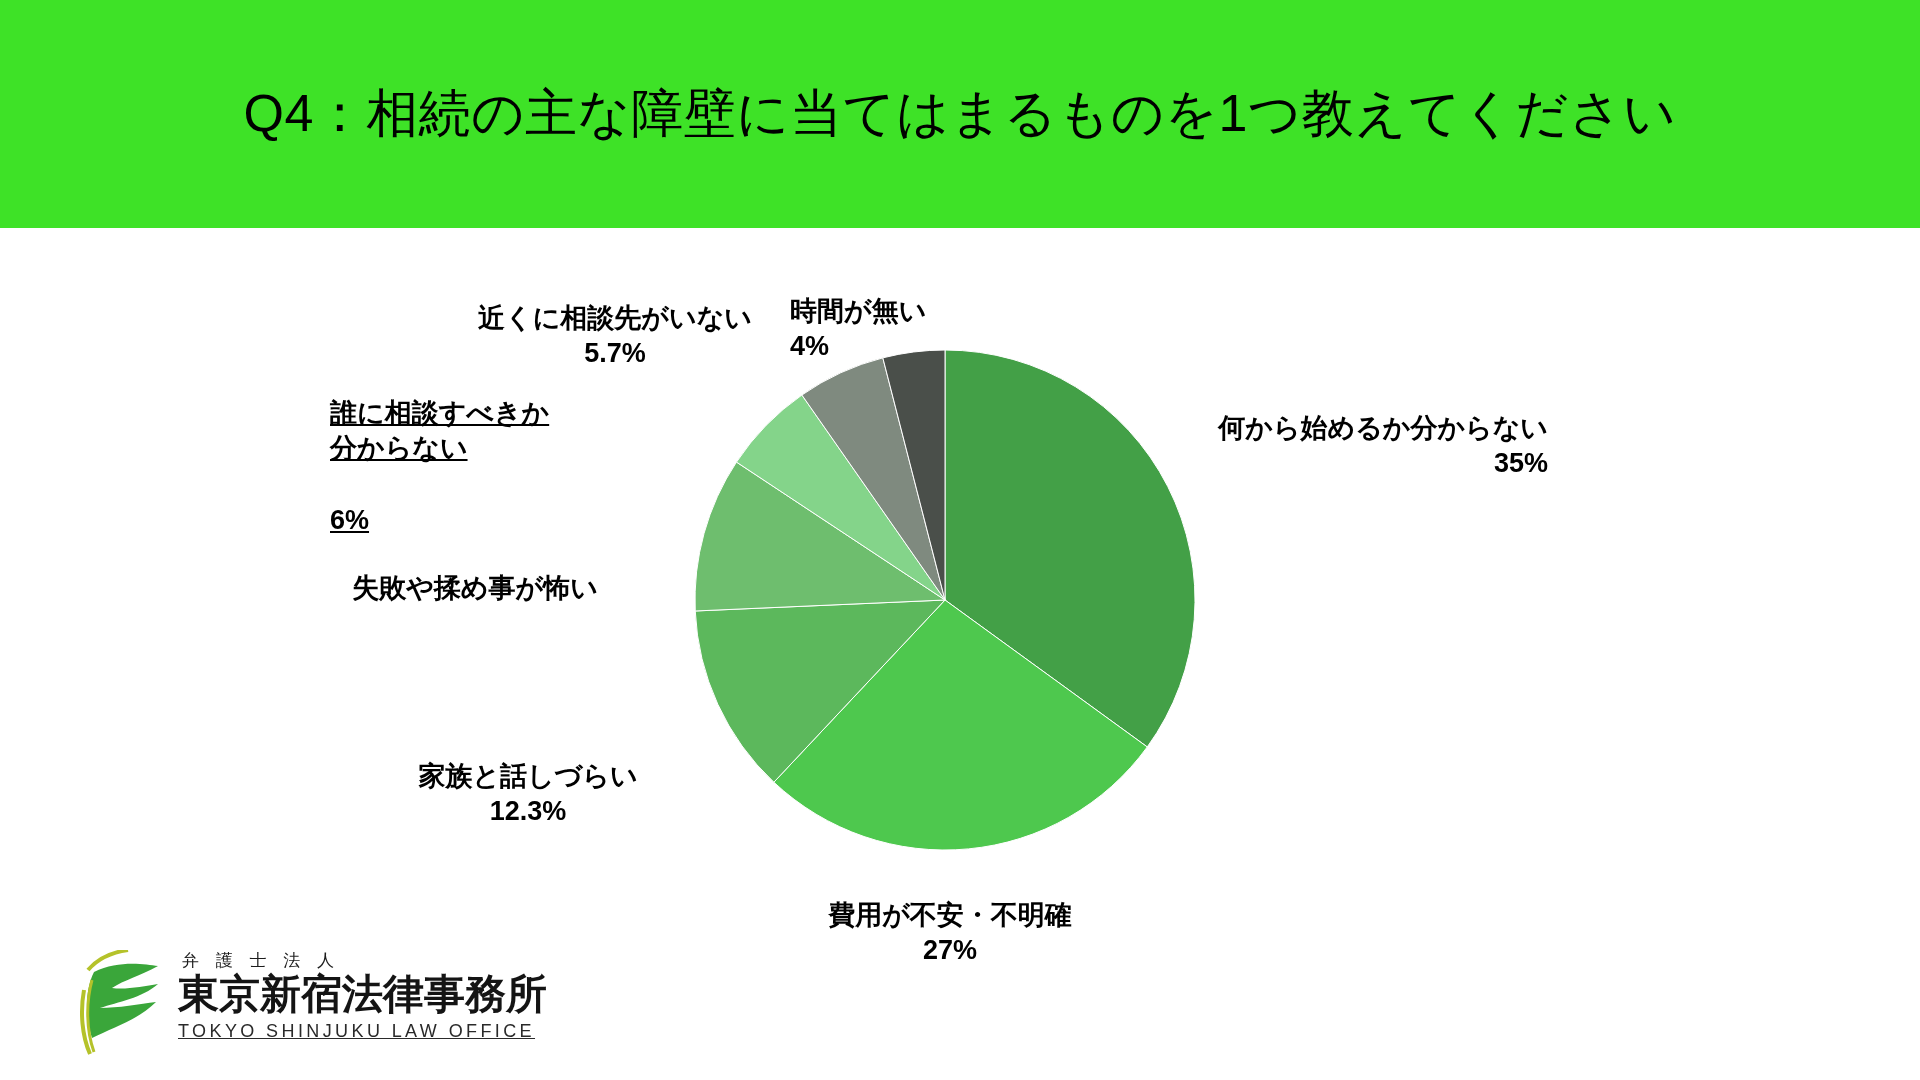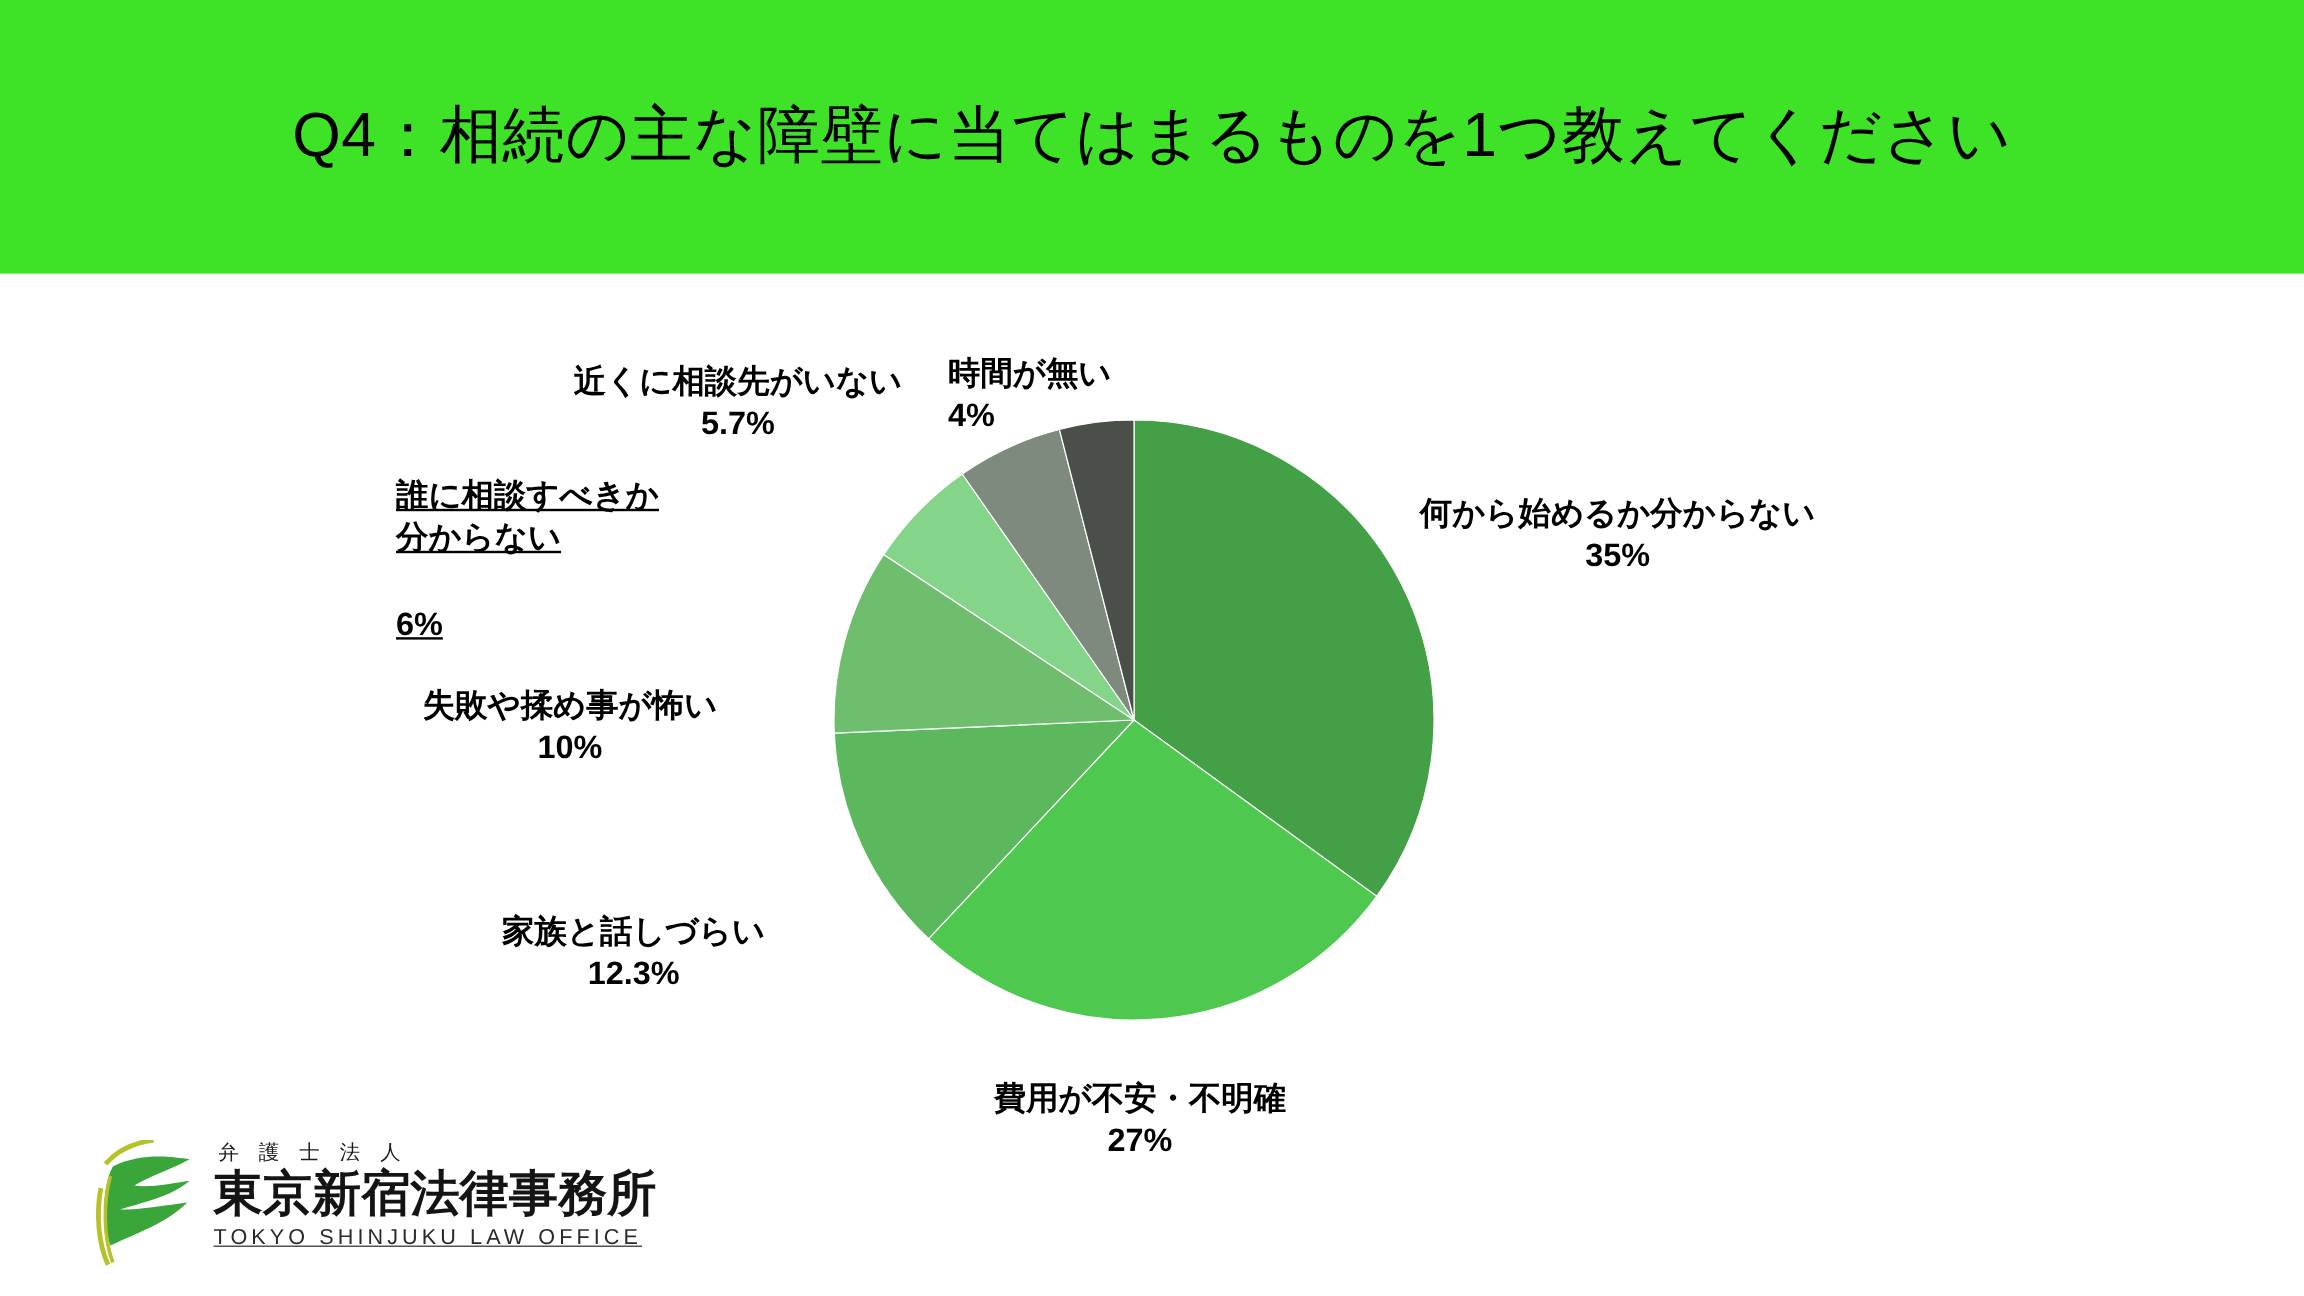--- a/index.html
+++ b/index.html
@@ -27,21 +27,21 @@
   #pie-wrap { position:absolute; left:695px; top:350px; width:500px; height:500px; }
   #pie-svg { display:block; width:500px; height:500px; }
 
   
   .pie-label {
     position:absolute; color:#000000; font-weight:bold;
     font-size:27px; line-height:1.32; white-space:pre-line;
   }
   .pie-label .pct { display:block; font-weight:bold; }
 
-  #label-hajime   { left:1148px; top:375px;  text-align:center;   width:400px; }
+  #label-hajime   { left:1148px; top:375px;  text-align:right;   width:400px; }
   #label-hiyou    { left:790px;  top:862px;  text-align:center; width:320px; }
   #label-kazoku   { left:348px;  top:723px;  text-align:center; width:360px; }
   #label-shippai  { left:290px;  top:535px;  text-align:center; width:370px; }
   #label-dare     { left:330px;  top:360px;  text-align:left; width:360px;text-decoration:underline; }
   #label-chikaku  { left:430px;  top:265px;  text-align:center; width:370px; }
   #label-jikan    { left:790px;  top:258px;  width:240px; }
 
   
   #footer-note {
     position:absolute; left:1277px; top:948px;
@@ -99,21 +99,20 @@
     <span class="pct">27%</span>
   </div>
 
   <div class="pie-label" id="label-kazoku">
     <span>家族と話しづらい</span>
     <span class="pct">12.3%</span>
   </div>
 
   <div class="pie-label" id="label-shippai">
     <span>失敗や揉め事が怖い</span>
-    <span class="pct">10%</span>
   </div>
 
   <div class="pie-label" id="label-dare">
     <span>誰に相談すべきか</span>
     <span class="pct">分からない</span>
     <span class="pct">6%</span>
   </div>
 
   <div class="pie-label" id="label-chikaku">
     <span>近くに相談先がいない</span>

